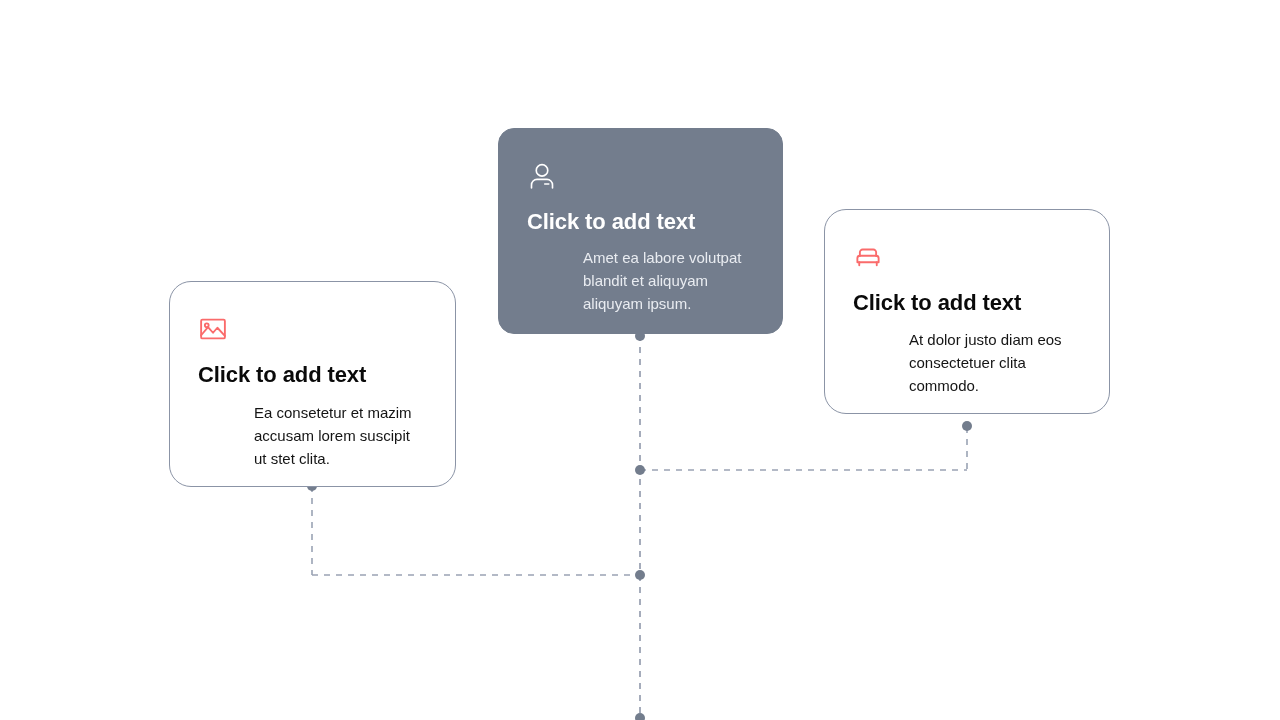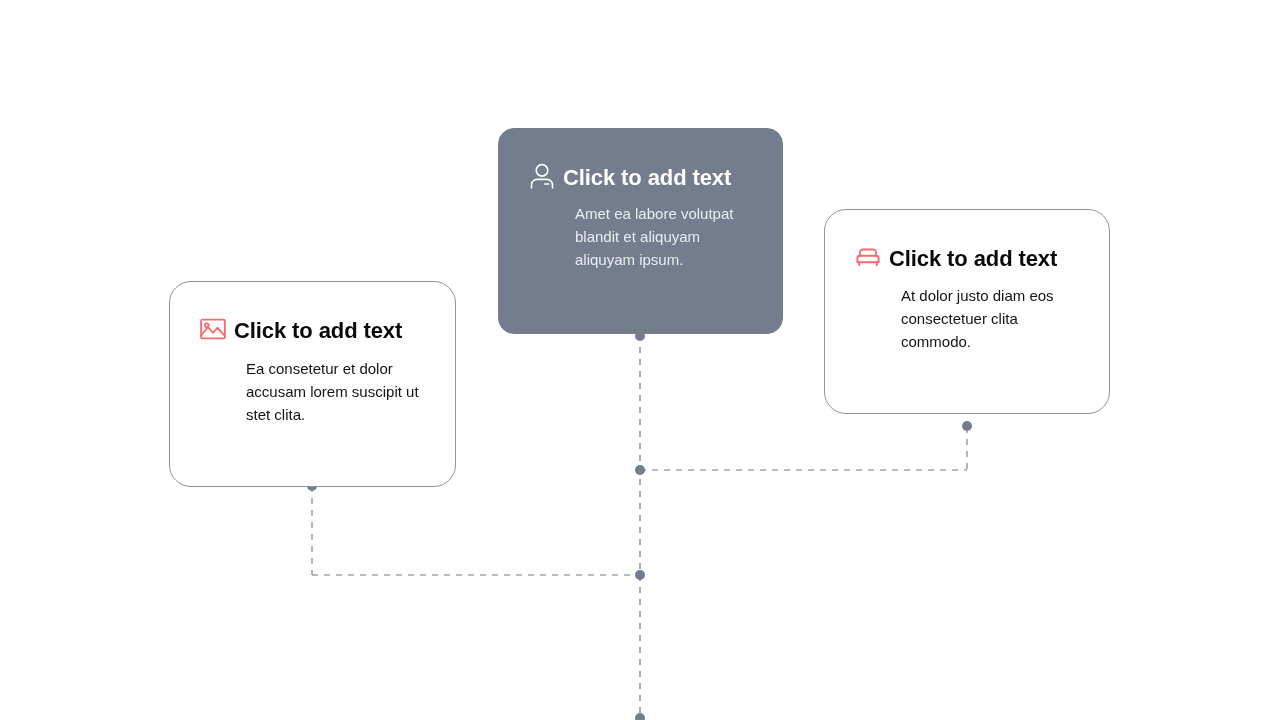--- a/index.html
+++ b/index.html
@@ -44,22 +44,23 @@
     border: 1.6px solid #8b94a6;
   }
   .card.filled {
     background: #737d8d;
     border: 1.6px solid #737d8d;
     border-radius: 16px;
   }
 
   .card-head {
     display: flex;
-    align-items: flex-end;
-    gap: 6px;
+    align-items: flex-start;
+    gap: 18px;
+    flex-direction: column;
   }
   .card-icon {
     flex: 0 0 auto;
     width: 30px;
     height: 30px;
     display: block;
     margin-top: 4px;
   }
   .card-title {
     font-size: 22px;
@@ -67,21 +68,21 @@
     line-height: 1.18;
     letter-spacing: -0.1px;
     margin: 0;
     color: #0a0a0a;
   }
   .card.filled .card-title { color: #ffffff; }
 
   .card-body {
     font-size: 15px;
     line-height: 1.53;
-    margin: 0;
+    margin: 8px;
     color: #141414;
   }
   .card.filled .card-body { color: #e9ecf1; }
 
   
   #card-left {
     left: 169px; top: 281px; width: 287px; height: 206px;
     padding: 28px 30px 0 28px;
   }
   #card-left .card-body { margin-top: 14px; padding-left: 48px; max-width: 200px; }
@@ -123,21 +124,21 @@
 
   <div class="card outline" id="card-left">
     <div class="card-head">
       <svg class="card-icon" viewBox="0 0 24 24" fill="none" stroke="#fa6b6b" stroke-width="1.5" stroke-linecap="round" stroke-linejoin="round">
         <rect x="2.5" y="4.5" width="19" height="15" rx="1"></rect>
         <circle cx="7" cy="9" r="1.5"></circle>
         <path d="M2.5 17 L8 10.5 L12 15 L15.5 11 L21.5 17.5"></path>
       </svg>
       <h2 class="card-title">Click to add text</h2>
     </div>
-    <p class="card-body">Ea consetetur et dolor accusam lorem suscipit ut stet clita.</p>
+    <p class="card-body">Ea consetetur et mazim accusam lorem suscipit ut stet clita.</p>
   </div>
 
   <div class="card filled" id="card-center">
     <div class="card-head">
       <svg class="card-icon" viewBox="0 0 24 24" fill="none" stroke="#ffffff" stroke-width="1.3" stroke-linecap="round" stroke-linejoin="round">
         <circle cx="12" cy="7.5" r="4.6"></circle>
         <path d="M3.6 21.5 v-2.4 a4.4 4.4 0 0 1 4.4-4.4 h8 a4.4 4.4 0 0 1 4.4 4.4 v2.4"></path>
         <line x1="14.2" y1="18.4" x2="17.4" y2="18.4"></line>
       </svg>
       <h2 class="card-title">Click to add text</h2>

